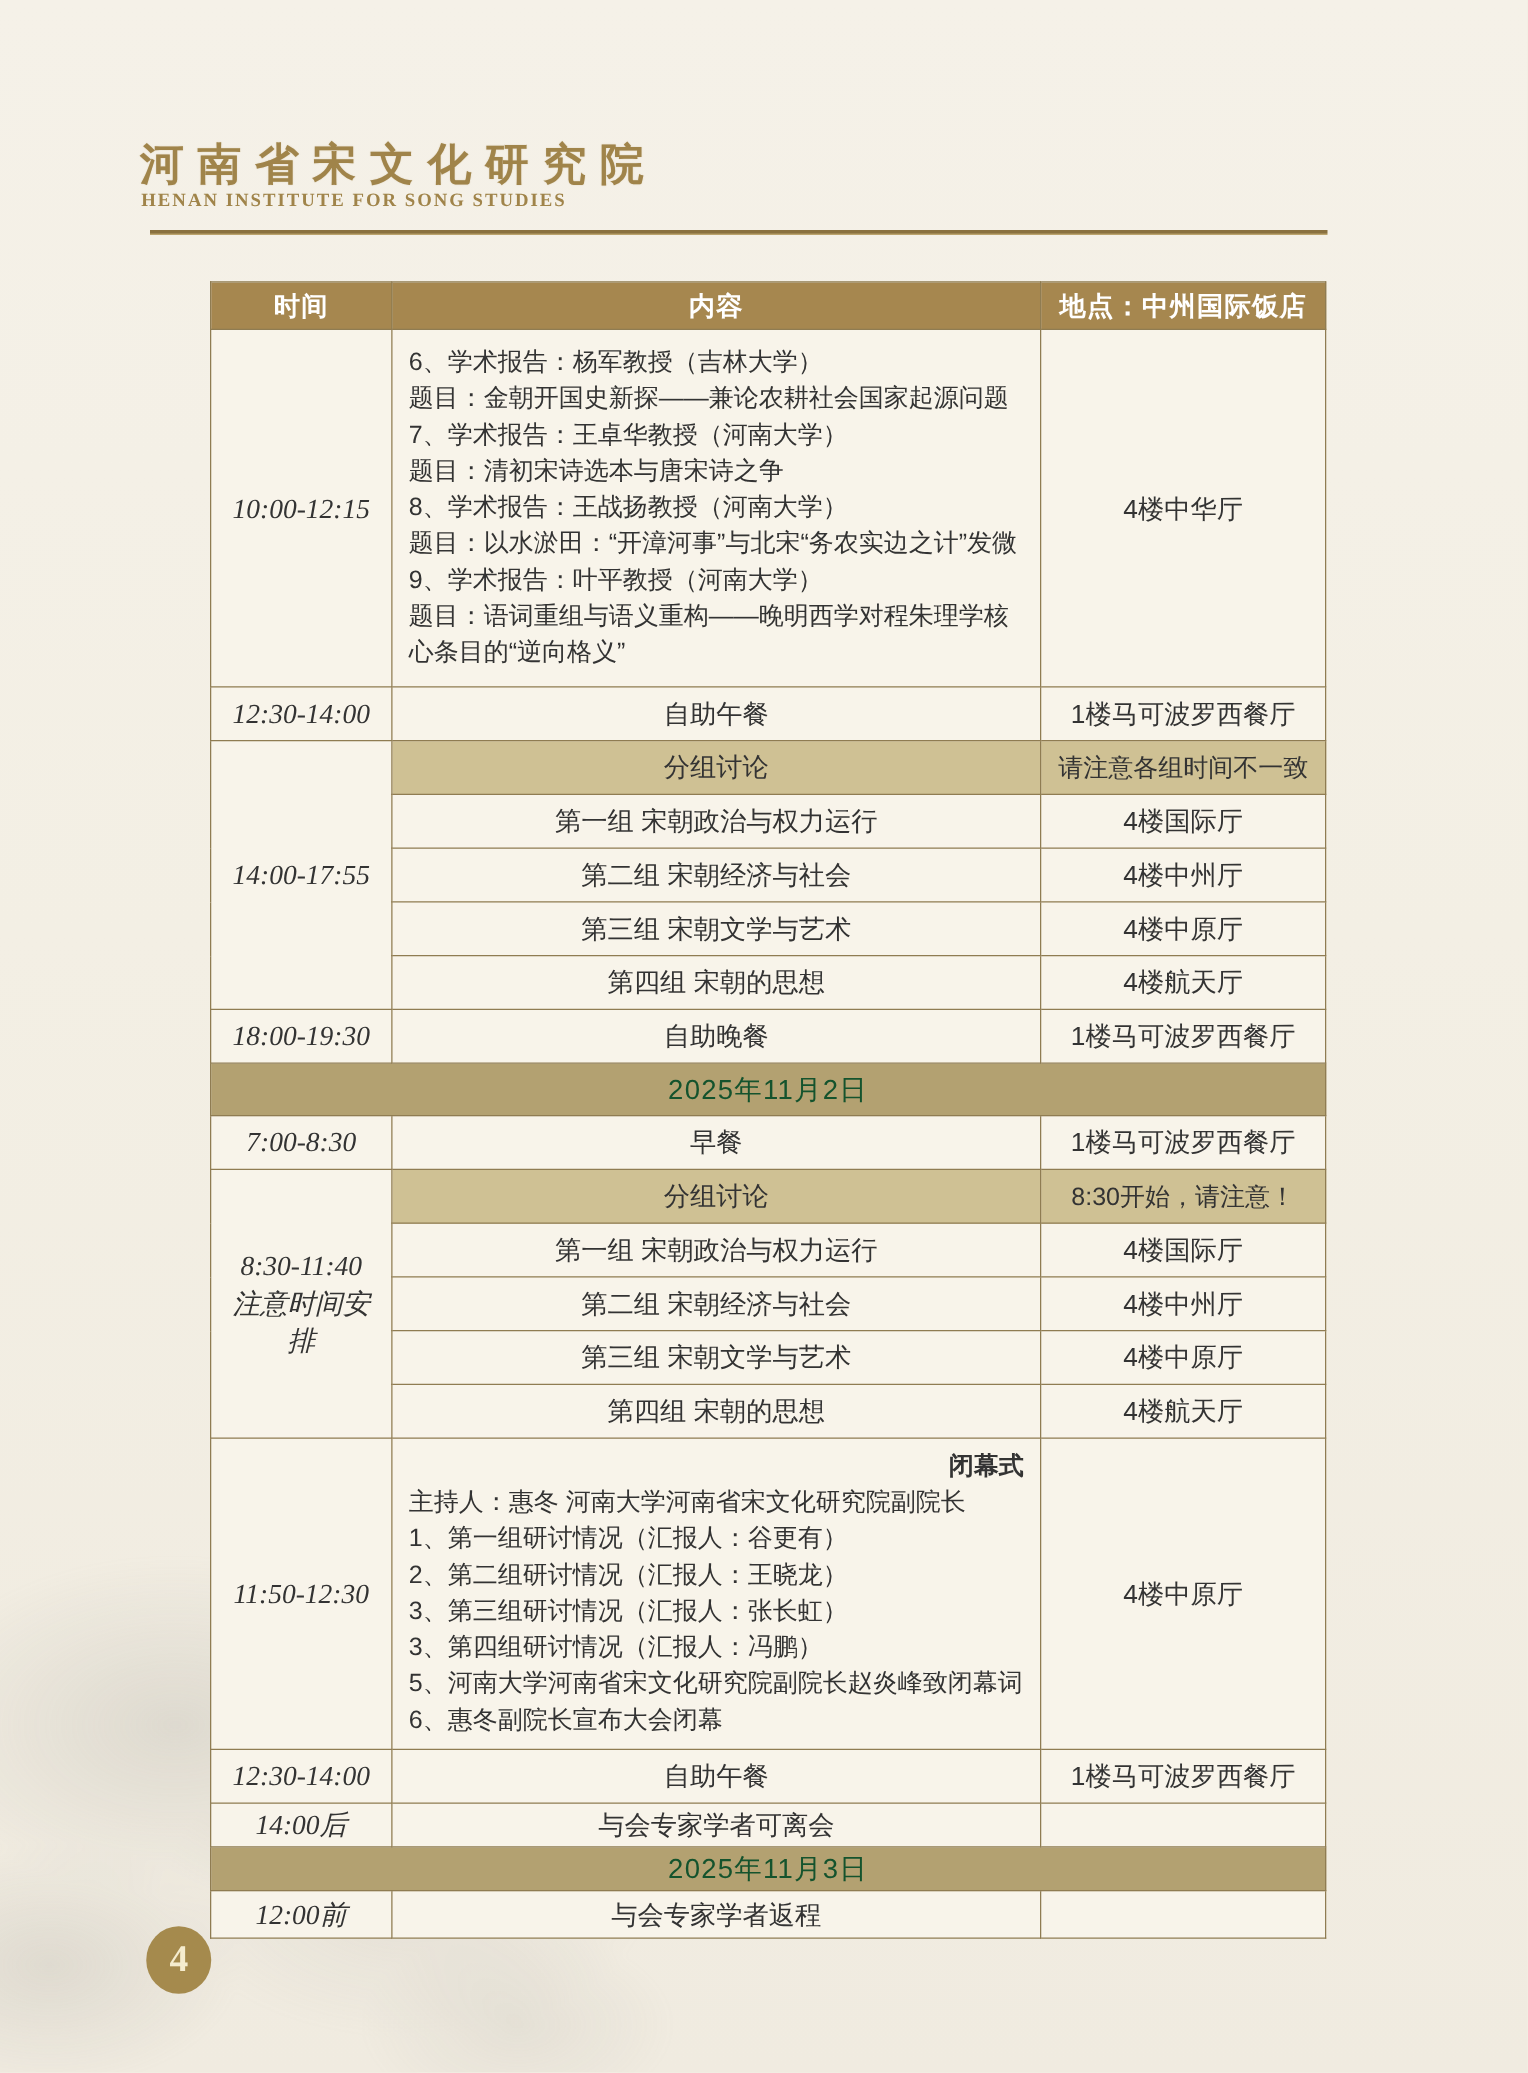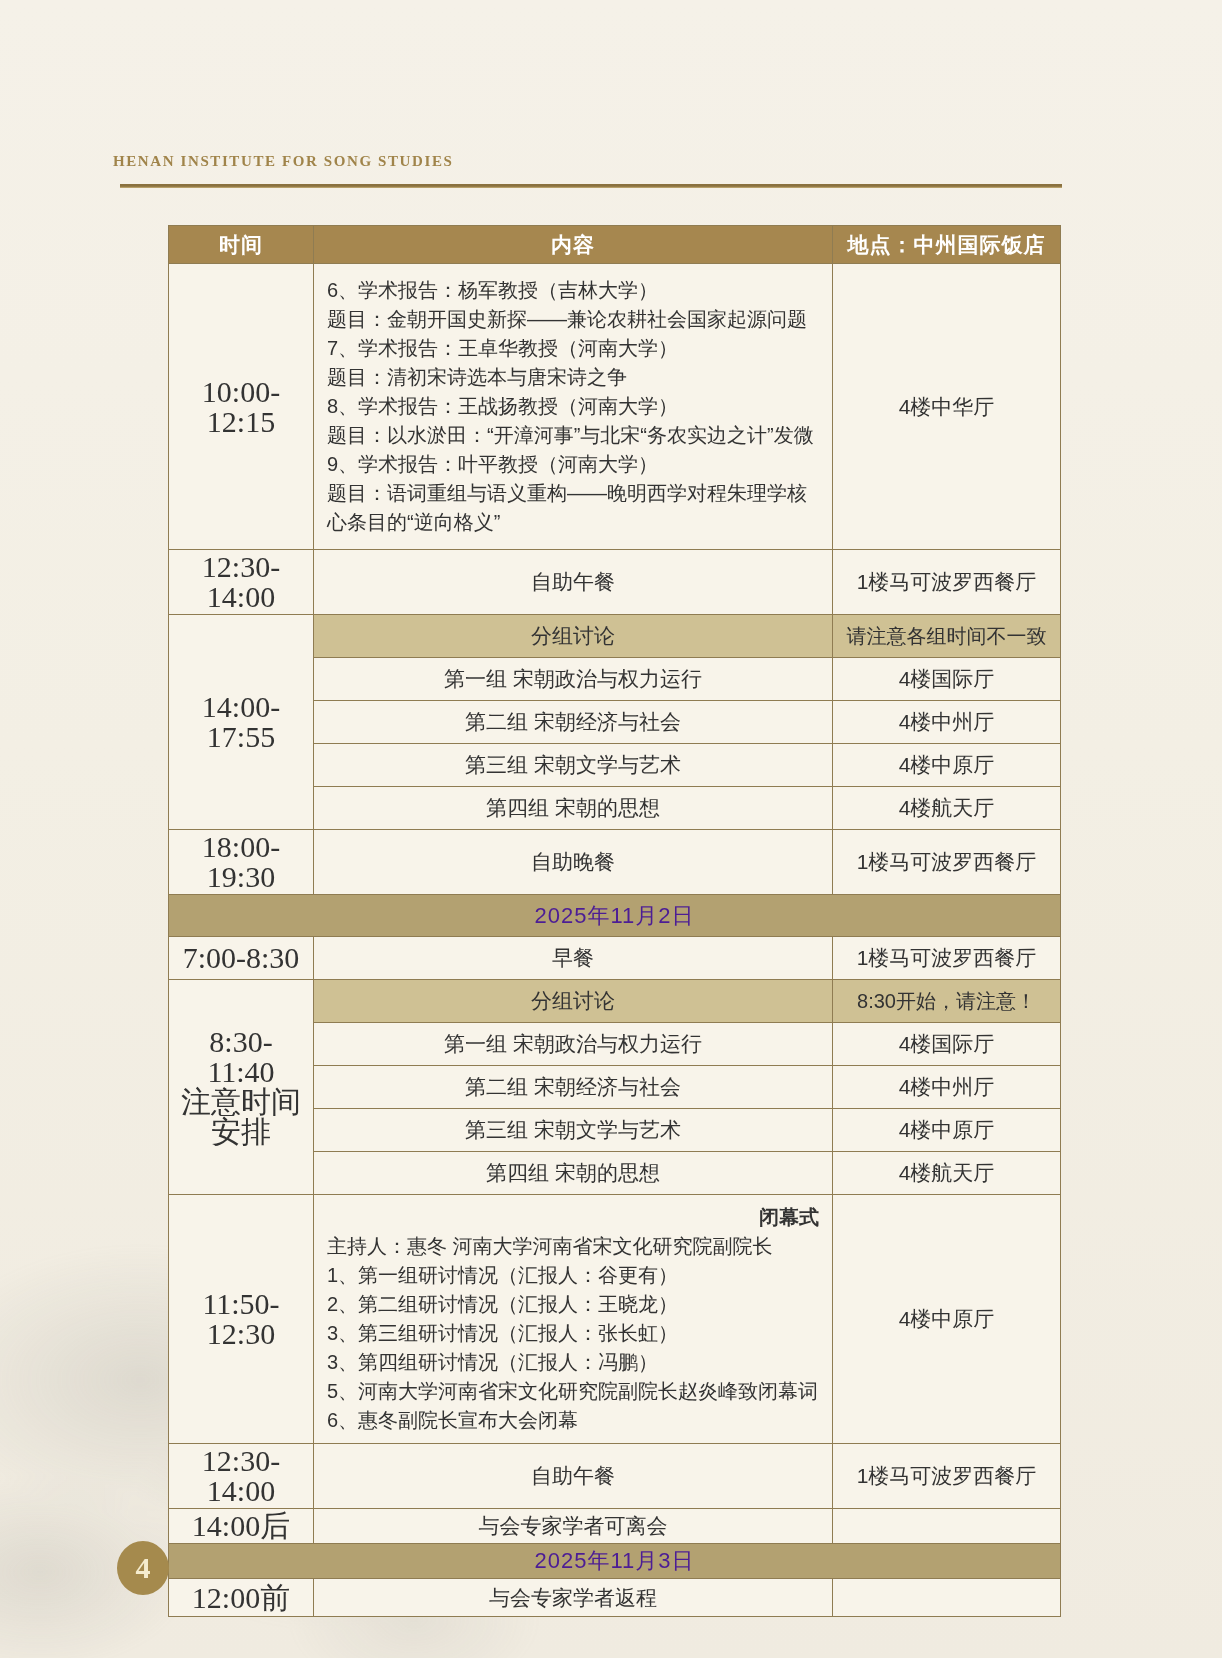--- a/index.html
+++ b/index.html
@@ -62,50 +62,51 @@
     background:var(--cell-bg);
     font-size:21px;text-align:center;vertical-align:middle;
     padding:2px 10px;color:var(--body-text);
   }
   .schedule th{
     background:var(--header-bg);color:var(--header-text);
     font-weight:bold;font-size:21px;letter-spacing:1px;
   }
   td.time{
     font-family:"Liberation Serif","DejaVu Serif",serif;
-    font-size:30px;line-height:30px;
+    font-size:22px;line-height:30px;font-style:italic;
   }
   td.detail{
     text-align:left;padding:8px 13px;font-size:20px;line-height:29px;
   }
   td.detail .bold{font-weight:bold;text-align:right;}
   td.subhead{background:var(--section-header-bg);font-size:21px;}
   td.subhead-loc{font-size:20px;padding:2px 12px;}
   tr.banner td{
     background:var(--date-banner-bg);
-    font-size:22px;color:#4c1d95;letter-spacing:1px;
+    font-size:22px;color:#14532d;letter-spacing:1px;
   }
   tr.h35{height:35px} tr.h38{height:38px} tr.h40{height:32px}
   tr.h42{height:42px} tr.h43{height:43px}
   tr.h286{height:286px} tr.h232{height:232px}
   .page-badge{
     position:absolute;left:117px;top:1541px;width:52px;height:54px;
     border-radius:50%;background:#a58a4d;
     display:flex;align-items:center;justify-content:center;
     font-family:"Liberation Serif","DejaVu Serif",serif;
     font-size:30px;color:#f5ecce;font-weight:bold;
   }
 </style>
 </head>
 <body>
 
 <div class="page">
 
   <div class="watermark"></div>
 
+  <div class="logo-cn">河南省宋文化研究院</div>
   <div class="logo-en">HENAN INSTITUTE FOR SONG STUDIES</div>
   <div class="gold-rule"></div>
 
   <table class="schedule">
     <colgroup>
       <col style="width:145px">
       <col style="width:519px">
       <col style="width:228px">
     </colgroup>
     <tbody>

